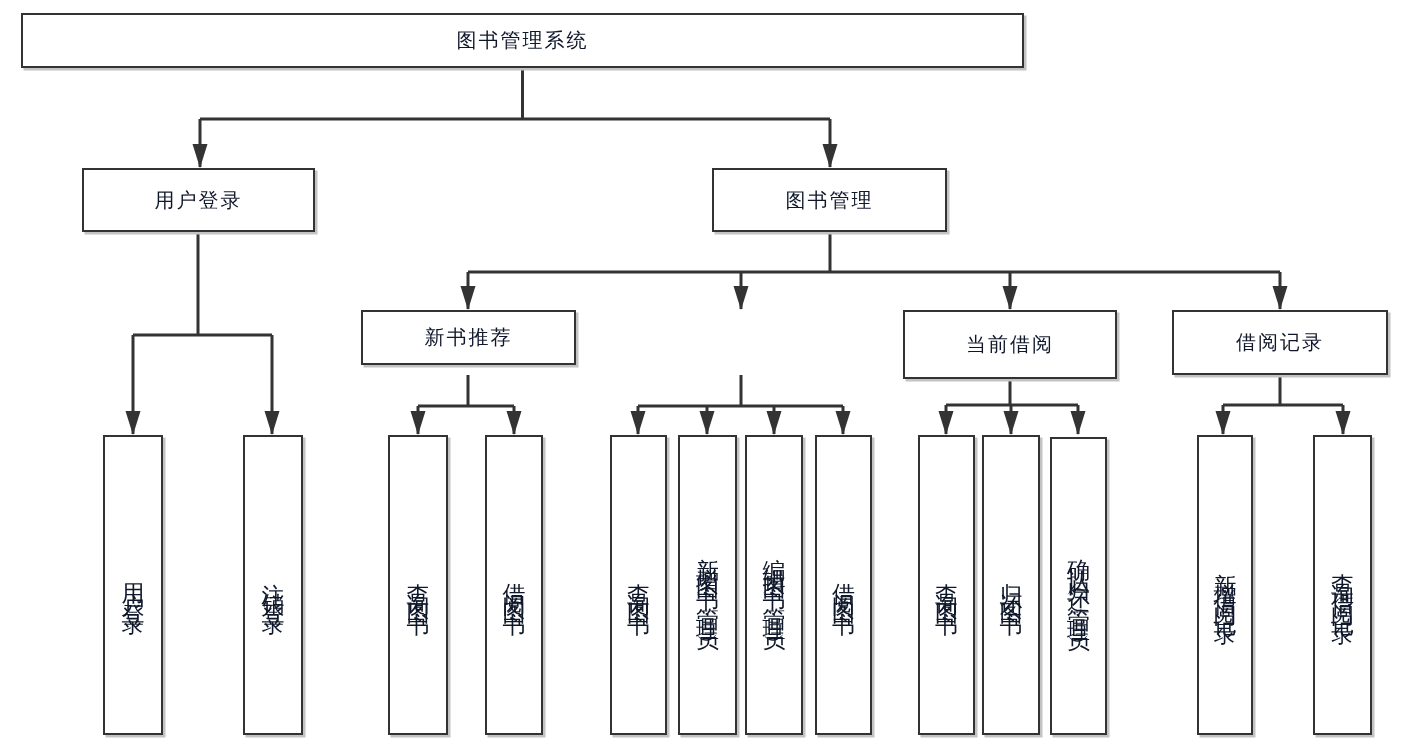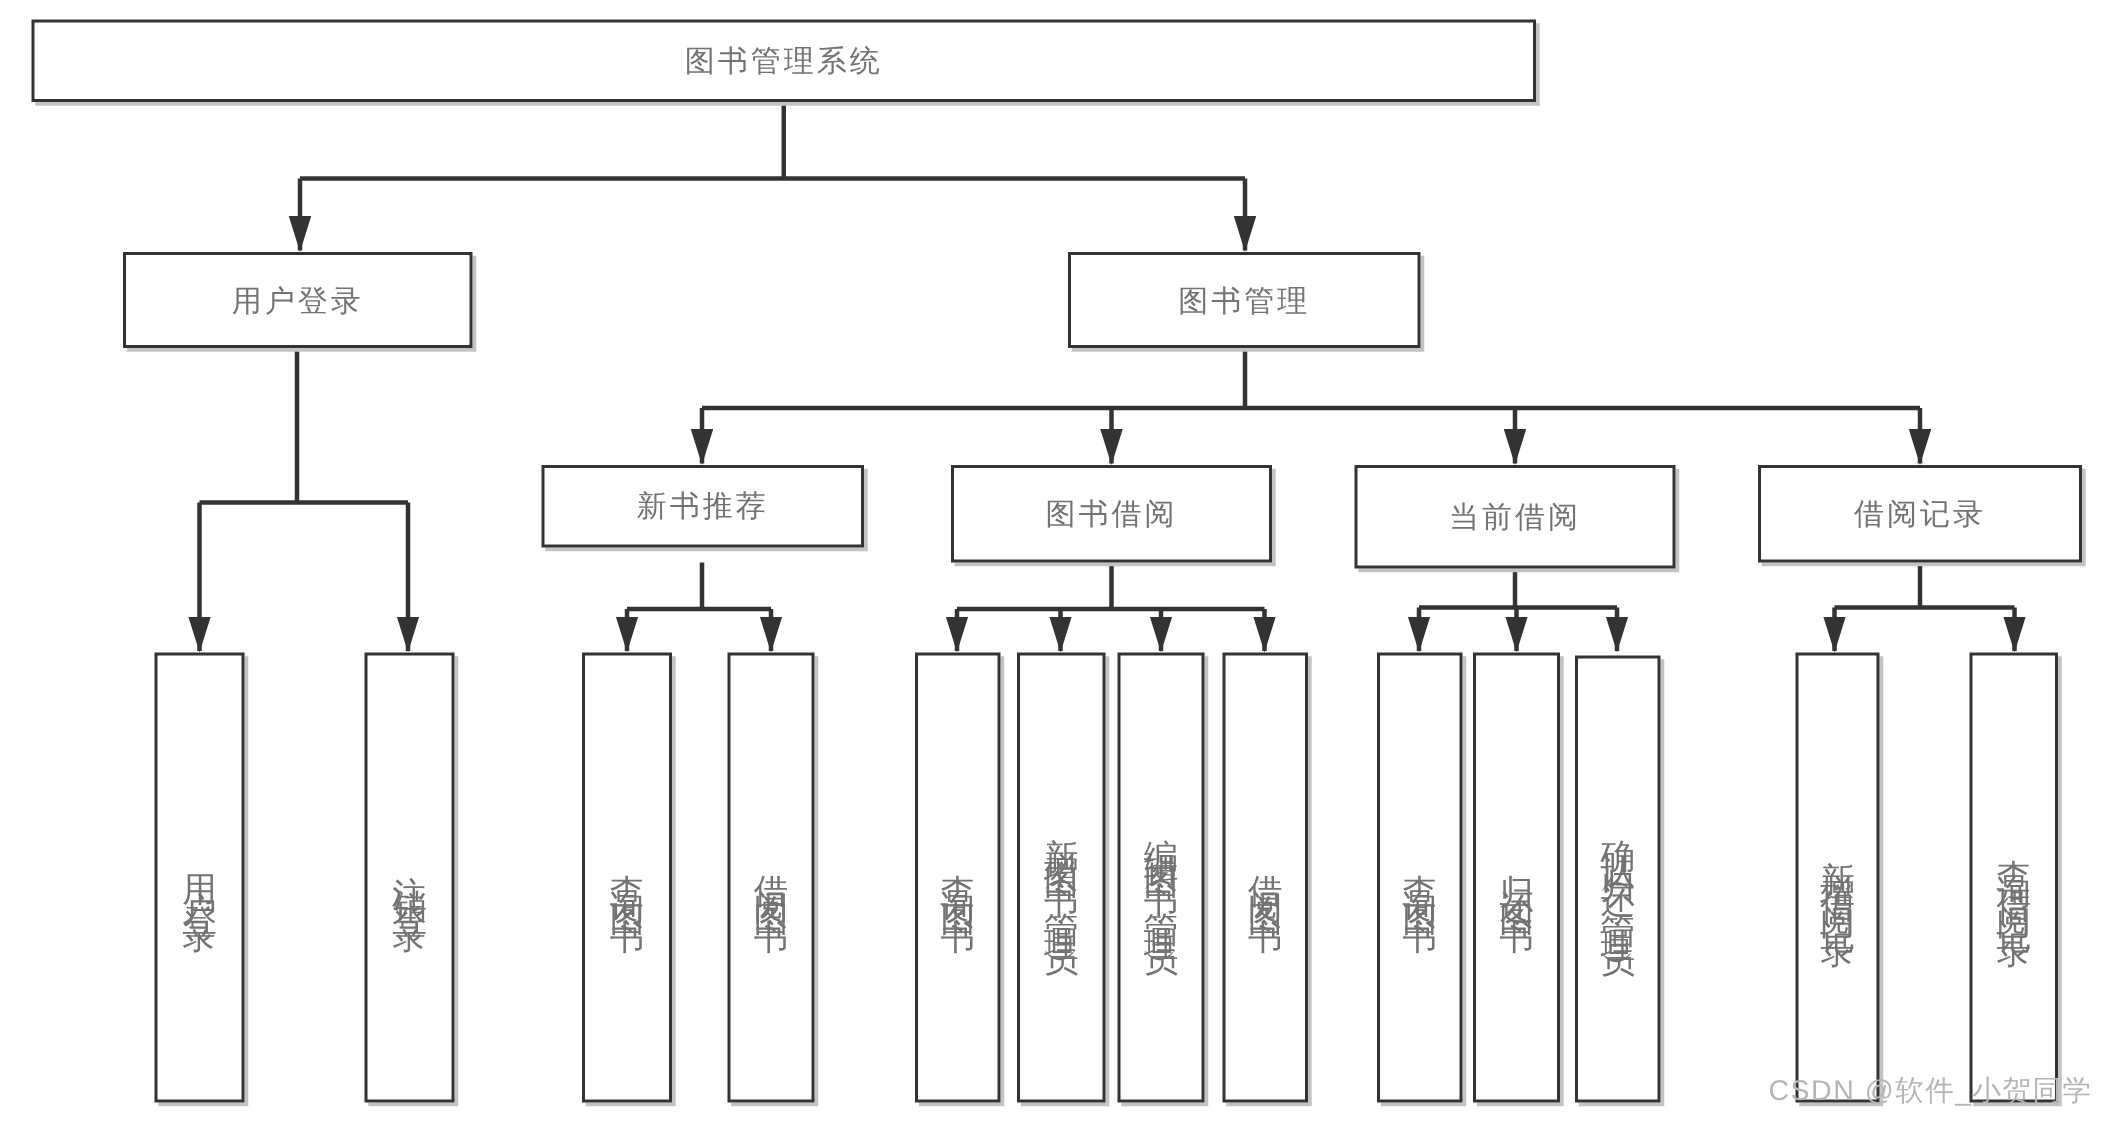--- a/index.html
+++ b/index.html
@@ -28,21 +28,21 @@
   }
   .box {
     position: absolute;
     box-sizing: border-box;
     border: 2.5px solid #333333;
     background: #ffffff;
     box-shadow: 2.5px 2.5px 0 #c3c3c3;
     display: flex;
     align-items: center;
     justify-content: center;
-    color: #737373;
+    color: #0f172a;
   }
   .box.h {
     font-size: 20px;
     letter-spacing: 2px;
     white-space: nowrap;
   }
   .box.v {
     writing-mode: vertical-rl;
     text-orientation: mixed;
     font-size: 23px;
@@ -125,21 +125,20 @@
       <path d="M1343,405 V434" marker-end="url(#arrow)"></path>
     </g>
   </svg>
 
   <div class="box h" style="left:21px; top:13px; width:1003px; height:55px;">图书管理系统</div>
 
   <div class="box h" style="left:82px; top:168px; width:233px; height:64px;">用户登录</div>
   <div class="box h" style="left:712px; top:168px; width:235px; height:64px;">图书管理</div>
 
   <div class="box h" style="left:361px; top:310px; width:215px; height:55px;">新书推荐</div>
-  <div class="box h" style="left:634px; top:310px; width:214px; height:65px;">图书借阅</div>
   <div class="box h" style="left:903px; top:310px; width:214px; height:69px;">当前借阅</div>
   <div class="box h" style="left:1172px; top:310px; width:216px; height:65px;">借阅记录</div>
 
   <div class="box v" style="left:103px; top:435px; width:60px; height:300px;">用户登录</div>
   <div class="box v" style="left:243px; top:435px; width:60px; height:300px;">注销登录</div>
 
   <div class="box v" style="left:388px; top:435px; width:60px; height:300px;">查询图书</div>
   <div class="box v" style="left:485px; top:435px; width:58px; height:300px;">借阅图书</div>
 
   <div class="box v" style="left:610px; top:435px; width:57px; height:300px;">查询图书</div>
@@ -147,15 +146,14 @@
   <div class="box v" style="left:745px; top:435px; width:58px; height:300px;">编辑图书（管理员）</div>
   <div class="box v" style="left:815px; top:435px; width:57px; height:300px;">借阅图书</div>
 
   <div class="box v" style="left:918px; top:435px; width:57px; height:300px;">查询图书</div>
   <div class="box v" style="left:982px; top:435px; width:58px; height:300px;">归还图书</div>
   <div class="box v" style="left:1050px; top:437px; width:57px; height:298px;">确认归还（管理员）</div>
 
   <div class="box v" style="left:1197px; top:435px; width:56px; height:300px;">新增借阅记录</div>
   <div class="box v" style="left:1313px; top:435px; width:59px; height:300px;">查询借阅记录</div>
 
-  <div class="watermark">CSDN @软件_小贺同学</div>
 
 </div>
 
 </body></html>

